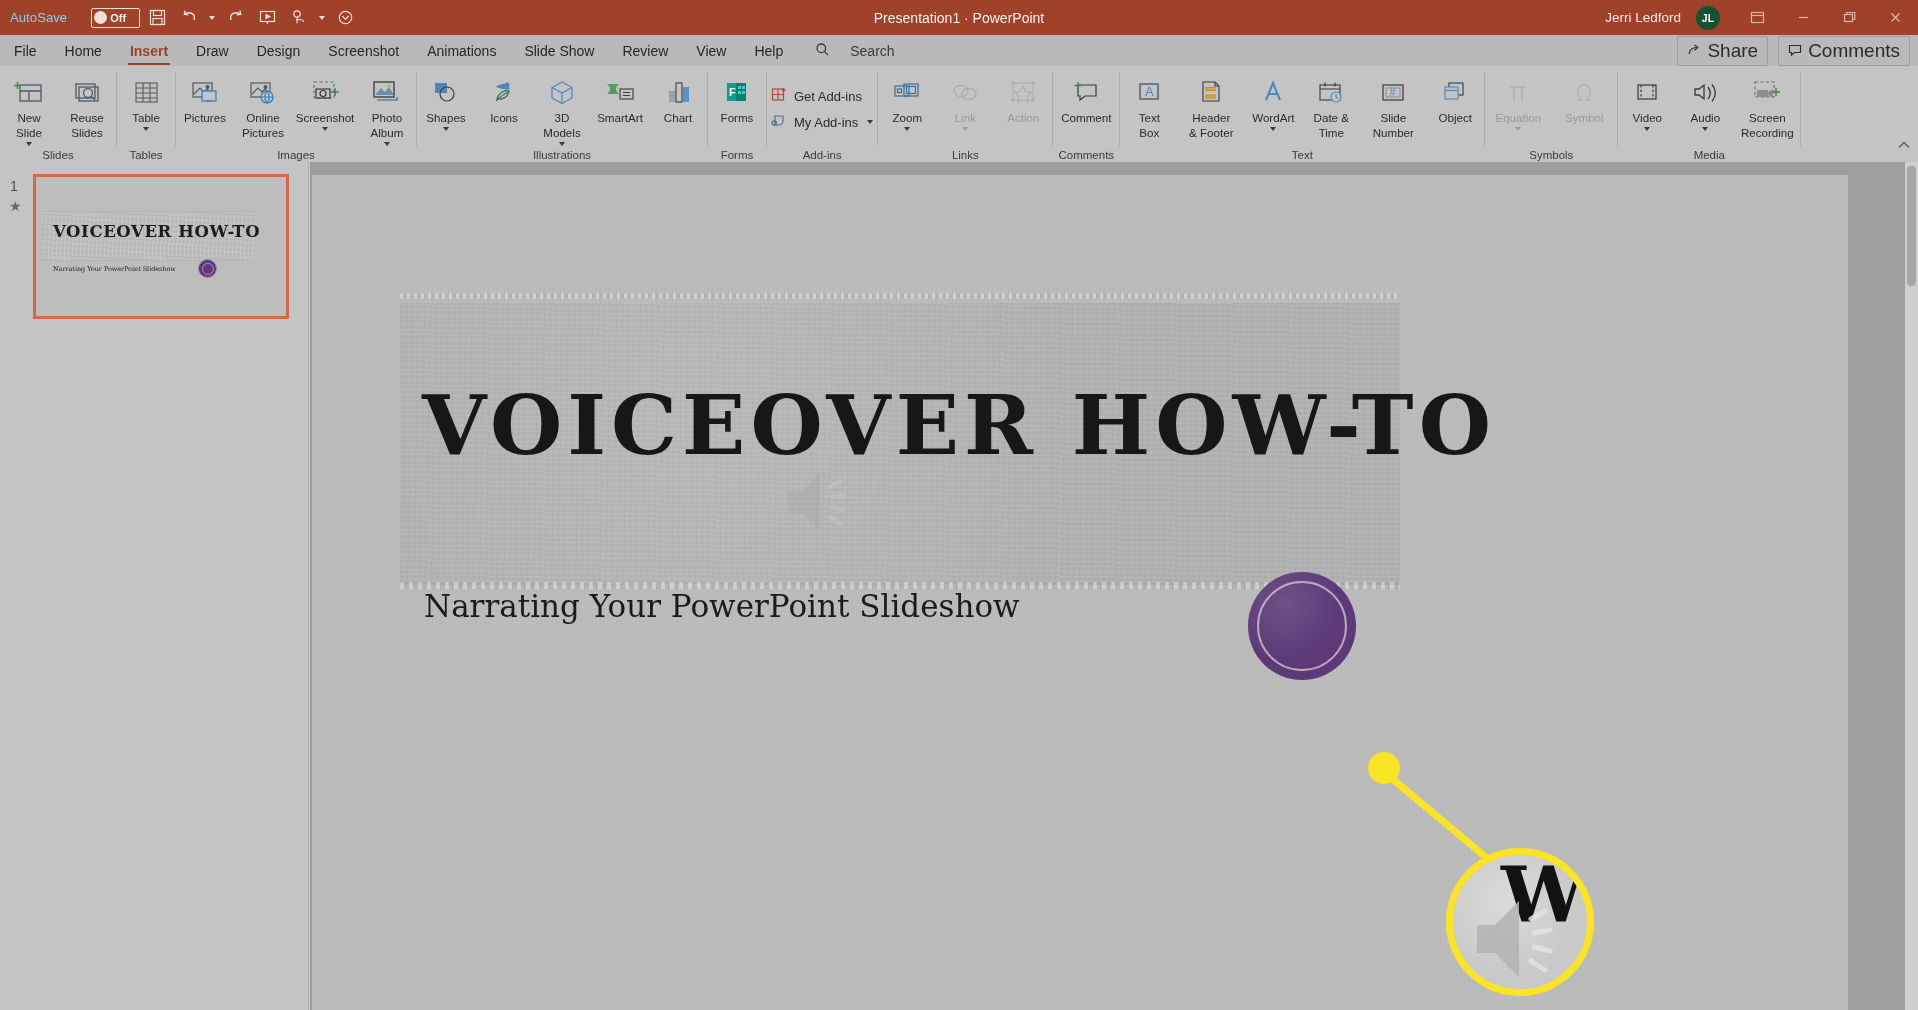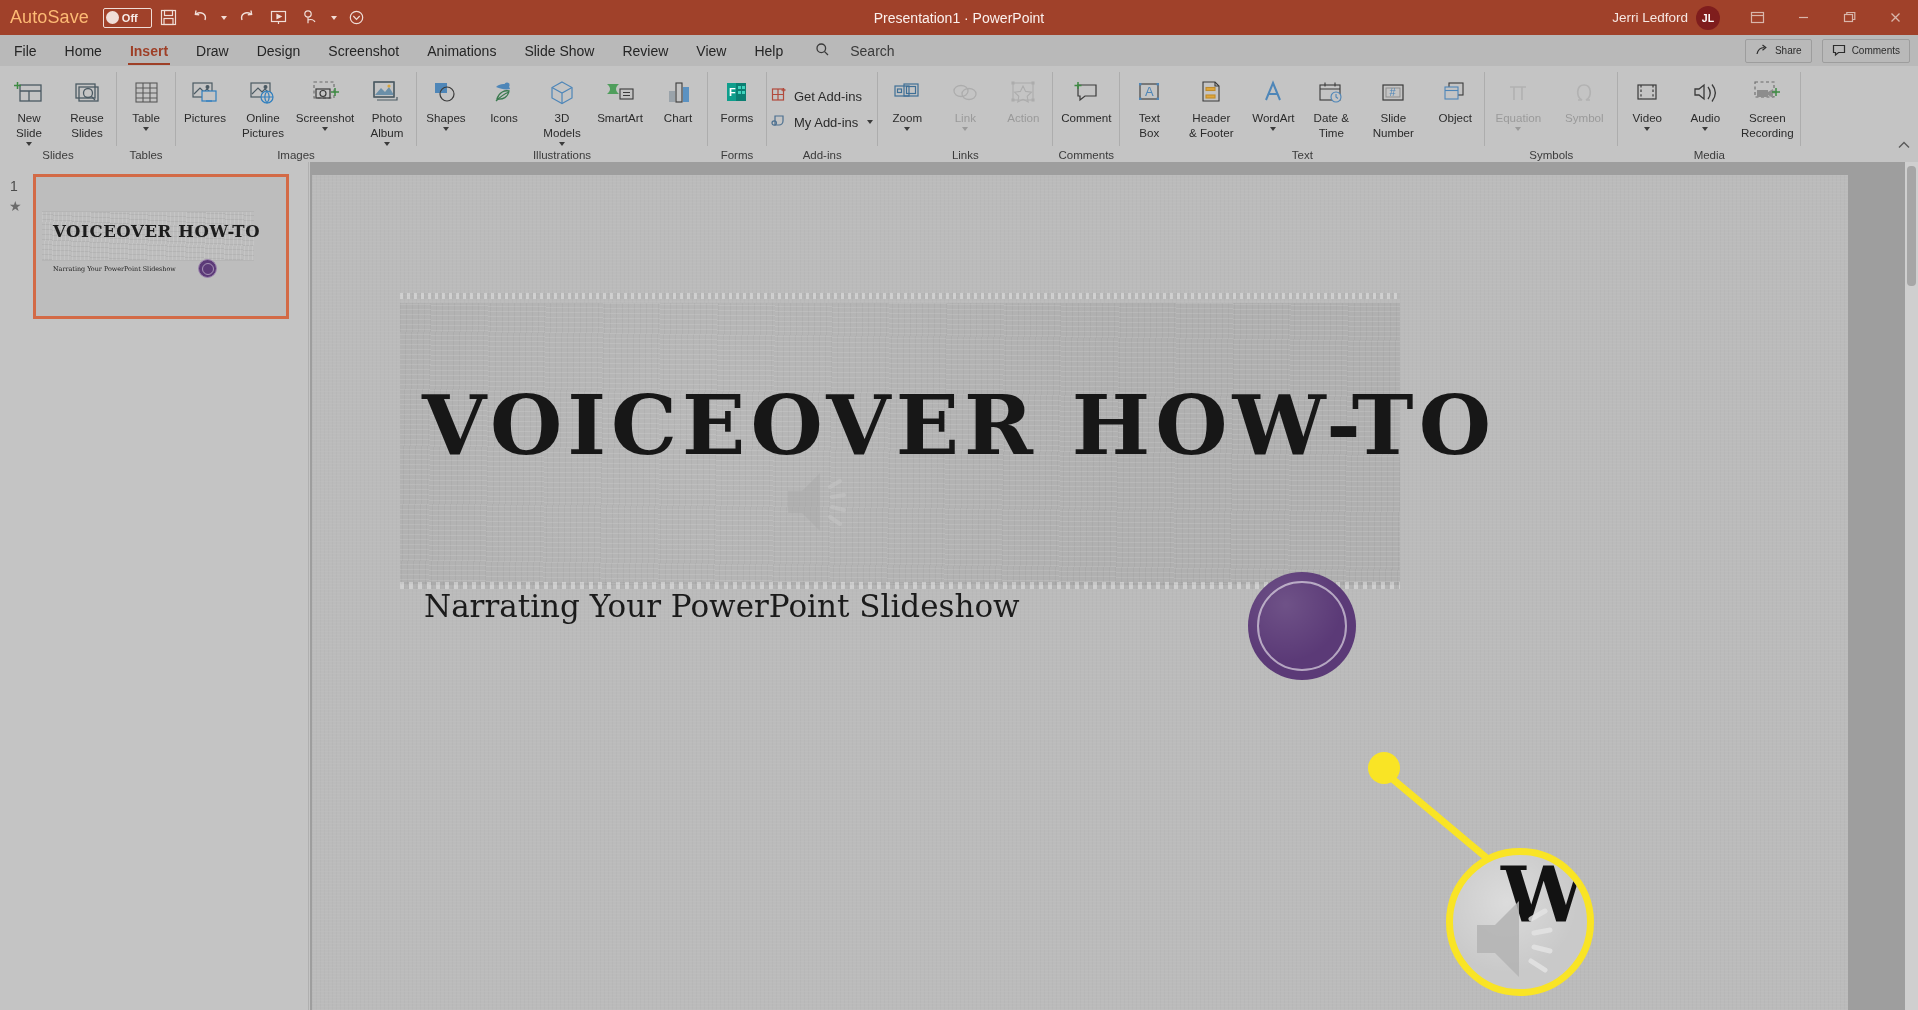--- a/index.html
+++ b/index.html
@@ -12,21 +12,21 @@
 
   
   #titlebar {
     position: absolute; left: 0; top: 0; width: 1918px; height: 35px;
     background: #a0412a;
     display: flex; align-items: center;
     color: #f2dcd5;
     font-size: 13.5px;
   }
   #titlebar .tb-left { display: flex; align-items: center; padding-left: 10px; gap: 2px; }
-  .autosave-label { font-size: 18px; color: #fdba74; margin-right: 12px; letter-spacing: .1px; }
+  .autosave-label { font-size: 13px; color: #7dd3fc; margin-right: 22px; letter-spacing: .1px; }
   .autosave-toggle {
     width: 49px; height: 20px; border-radius: 2px;
     border: 1.4px solid #f0ded8;
     display: flex; align-items: center; padding: 0 2px; gap: 3px;
   }
   .autosave-knob { width: 13px; height: 13px; border-radius: 50%; background: #f0ded8; }
   .autosave-state { font-size: 11px; color: #f7ece8; font-weight: bold; }
   .qat-btn {
     width: 30px; height: 30px; display: flex; align-items: center; justify-content: center;
     color: #f0ded8;
@@ -36,24 +36,24 @@
   .caret-dn { width: 0; height: 0; border-left: 3.5px solid transparent; border-right: 3.5px solid transparent; border-top: 4px solid currentColor; }
 
   #titlebar .tb-center {
     position: absolute; left: 0; right: 0; text-align: center;
     font-size: 14px; color: #fbf1ee; pointer-events: none;
   }
   #titlebar .tb-right {
     position: absolute; right: 0; top: 0; height: 35px;
     display: flex; align-items: center; gap: 0px;
   }
-  .user-name { font-size: 13.5px; color: #f6e7e2; margin-right: 8px; }
+  .user-name { font-size: 13.5px; color: #f6e7e2; margin-right: 15px; }
   .avatar {
     width: 24px; height: 24px; border-radius: 50%;
-    background: #7f1d1d; color: #fff; font-size: 10.5px; font-weight: bold;
+    background: #14532d; color: #fff; font-size: 10.5px; font-weight: bold;
     display: flex; align-items: center; justify-content: center;
     margin-right: 14px;
   }
   .win-btn {
     width: 46px; height: 35px; display: flex; align-items: center; justify-content: center;
     color: #d9b6ab;
   }
 
   
   #tabbar {
@@ -64,21 +64,21 @@
   }
   .tab { padding: 0 14px; height: 31px; display: flex; align-items: center; position: relative; white-space: nowrap; }
   .tab.active { color: #9e3f27; font-weight: bold; }
   .tab.active::after {
     content: ""; position: absolute; left: 12px; right: 12px; bottom: 1px; height: 2.4px; background: #9e3f27;
   }
   .tab-search { display: flex; align-items: center; gap: 20px; padding-left: 18px; color: #3a3a3a; }
   #tabbar .tb-actions { position: absolute; right: 8px; display: flex; align-items: center; gap: 10px; }
   .pill-btn {
     display: flex; align-items: center; gap: 6px;
-    font-size: 10px; color: #2c2c2c; padding: 3px 9px;
+    font-size: 19px; color: #2c2c2c; padding: 3px 9px;
     border: 1px solid #9d9d9d; border-radius: 2px; background: transparent;
   }
 
   
   #ribbon {
     position: absolute; left: 0; top: 66px; width: 1918px; height: 96px;
     background: #c4c4c4;
     display: flex; align-items: flex-start;
   }
   .rgroup { height: 96px; position: relative; display: flex; flex-direction: column; }

